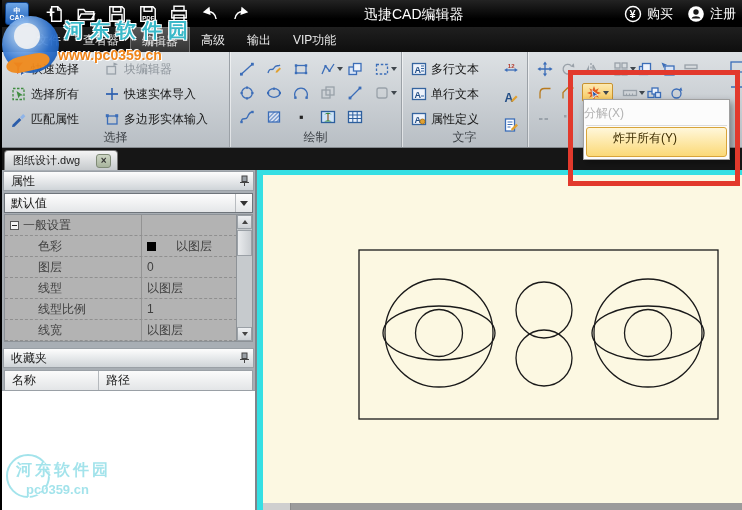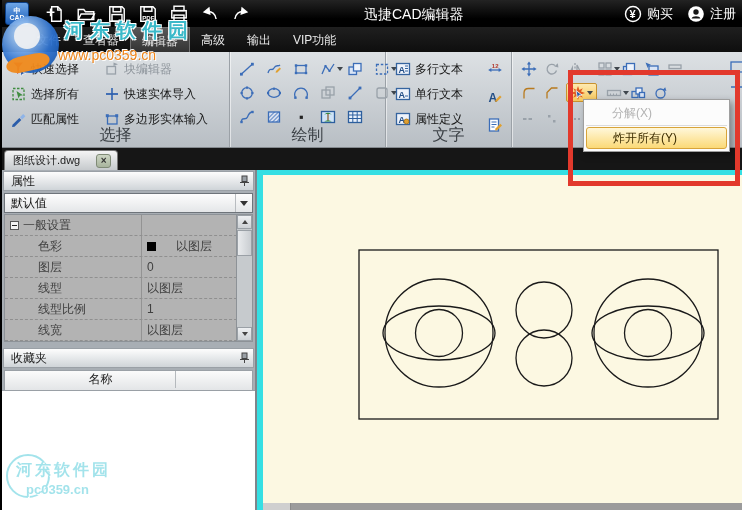--- a/index.html
+++ b/index.html
@@ -26,21 +26,21 @@
   .menubar { position:absolute; left:0; top:27px; width:742px; height:25px;
     background:linear-gradient(#1f1f1f,#0e0e0e); display:flex; align-items:stretch; z-index:10; }
   .mitem { color:#e8e8e8; font-size:12px; padding:5px 11px 12px 11px; }
   .mitem.active { background:linear-gradient(#585858,#333); border:1px solid #6f6f6f; border-bottom:none; }
   .mitem:first-child { margin-left:24px; }
 
   
   .ribbon { position:absolute; left:0; top:52px; width:742px; height:96px;
     background:linear-gradient(#dde1e4,#b8bec4); border-bottom:1px solid #84898e; display:flex; z-index:5; }
   .rgroup { position:relative; height:100%; border-right:1px solid #9ba1a7; box-shadow:1px 0 0 rgba(255,255,255,.55); }
-  .rgroup-label { position:absolute; bottom:1px; left:0; right:0; text-align:center; font-size:16px; color:#3c4146; }
+  .rgroup-label { position:absolute; bottom:1px; left:0; right:0; text-align:center; font-size:12px; color:#3c4146; }
   .rrow { position:absolute; left:8px; display:flex; align-items:center; }
   .rbtn { display:flex; align-items:center; gap:4px; height:22px; font-size:12px; color:#161616; white-space:nowrap; }
   .rbtn.dis { color:#8d949b; }
   .icn { width:17px; height:17px; display:inline-flex; align-items:center; justify-content:center; }
   .icn svg { width:16px; height:16px; display:block; }
   .icn svg * { stroke:#3b6db8; fill:none; stroke-width:1.3; }
   .icn svg .f { fill:#3b6db8; stroke:none; }
   .icn.dis svg * { stroke:#99a1a9; }
   .icn.dis svg .f { fill:#99a1a9; stroke:none; }
   .cell { width:22px; height:21px; display:flex; align-items:center; margin-right:1px; }
@@ -85,54 +85,54 @@
   .pscroll { position:absolute; right:0; top:0; bottom:0; width:16px; background:#c6cacd; border-left:1px solid #8d9297; }
   .sbtn { position:absolute; left:0; width:15px; height:14px; background:linear-gradient(#eef0f2,#cdd1d5);
     border:1px solid #9aa0a6; display:flex; align-items:center; justify-content:center; }
   .sbtn i { width:0; height:0; border-left:3.5px solid transparent; border-right:3.5px solid transparent; }
   .sbtn.up { top:0; } .sbtn.up i { border-bottom:4px solid #444; }
   .sbtn.down { bottom:0; } .sbtn.down i { border-top:4px solid #444; }
   .sthumb { position:absolute; left:0; top:15px; width:15px; height:26px;
     background:linear-gradient(90deg,#e9ebed,#c9cdd1); border:1px solid #9aa0a6; }
   .favhead-wrap { margin-top:6px; }
   .favcols { height:21px; margin:2px 2px 0 2px; background:linear-gradient(#fbfbfb,#e3e5e7);
-    border:1px solid #9aa0a6; display:flex; align-items:center; font-size:12px; color:#222;flex-direction:column; }
+    border:1px solid #9aa0a6; display:flex; align-items:center; font-size:12px; color:#222; }
   .favcols .c1 { width:94px; padding-left:7px; border-right:1px solid #b5b9bd; height:100%; display:flex; align-items:center; }
   .favcols .c2 { padding-left:7px; }
   .favlist { position:absolute; left:0; right:0; top:220px; bottom:0; background:#fff; border-top:1px solid #9aa0a6; }
 
   
   .canvas { position:relative; width:485px; height:340px; background:#fcf8e2;
     border-left:6px solid #35dfe3; border-top:5px solid #35dfe3; }
   .canvas svg { position:absolute; left:0; top:0; }
   .hscroll { position:absolute; left:0; right:0; bottom:0; height:7px; background:#9b9b9b; }
   .hthumb { position:absolute; left:0; top:0; width:28px; height:7px; background:#cfcfcf; border-right:1px solid #8a8a8a; }
 
   
   .ctx-menu { position:absolute; left:581px; top:99px; width:147px; background:#fcfcfc;
     border:1px solid #9f9f9f; box-shadow:3px 3px 7px rgba(0,0,0,.35); z-index:55; padding:2px 0; }
-  .ctx-item { height:22px; line-height:22px; font-size:12px; color:#222; padding-left:28px; white-space:nowrap; }
+  .ctx-item { height:22px; line-height:22px; font-size:12px; color:#222; white-space:nowrap; }
   .ctx-item.disabled { color:#b3b3b3; }
   .ctx-item.highlighted { background:linear-gradient(#fff7da,#fbd977); border:1px solid #d8a43a;
-    border-radius:3px; margin:0 2px; padding-left:26px; height:22px; line-height:20px; color:#3c2c00; }
+    border-radius:3px; margin:0 2px; padding-left:26px; height:30px; line-height:20px; color:#3c2c00; }
   .ctx-sep { height:1px; background:#dcdcdc; margin:1px 2px; }
   .red-box { position:absolute; left:566px; top:70px; width:172px; height:116px;
     border:5px solid #e2392c; z-index:60; pointer-events:none; }
 
   
   .wm-top { position:absolute; left:0; top:0; z-index:40; pointer-events:none; }
   .wm-logo { position:absolute; left:0px; top:16px; width:57px; height:57px; border-radius:50%;
     background:radial-gradient(circle at 38% 32%, #9cc4f2 0 18%, #2e72cf 55%, #0d4a9e 100%); opacity:.95; }
   .wm-logo::before { content:""; position:absolute; left:12px; top:7px; width:26px; height:26px;
     border-radius:50%; background:#fff; opacity:.9; }
   .wm-logo::after { content:""; position:absolute; left:4px; bottom:2px; width:44px; height:16px;
     border-radius:50% / 80%; background:#f08a1d; transform:rotate(-12deg); }
   .wm-name { position:absolute; left:62px; top:17px; font-size:20px; font-weight:bold; letter-spacing:6px;
     color:#3bb9c9; text-shadow:1px 1px 0 #fff,-1px -1px 0 #fff,1px -1px 0 #fff,-1px 1px 0 #fff; white-space:nowrap; }
-  .wm-url { position:absolute; left:56px; top:47px; font-size:14px; font-weight:normal; color:#f08519;
+  .wm-url { position:absolute; left:56px; top:47px; font-size:14px; font-weight:bold; color:#f08519;
     text-shadow:1px 1px 0 #fff,-1px -1px 0 #fff; white-space:nowrap; }
   .wm-bottom { position:absolute; left:8px; top:452px; z-index:40; opacity:.5; pointer-events:none; }
   .wm-b-circle { position:absolute; left:-4px; top:2px; width:44px; height:44px; border:2px solid #49c8d8; border-radius:50%; }
   .wm-b-name { position:absolute; left:6px; top:8px; font-size:16px; font-weight:bold; letter-spacing:3px;
     color:#49c8d8; text-shadow:1px 1px 0 #fff; white-space:nowrap; }
   .wm-b-url { position:absolute; left:16px; top:30px; font-size:13px; font-weight:bold; color:#49c8d8;
     text-shadow:1px 1px 0 #fff; white-space:nowrap; }
 </style>
 </head>
 <body>
@@ -281,21 +281,21 @@
                 <rect x="3.5" y="5" width="9.5" height="8"></rect>
                 <rect class="f" x="1.8" y="3.2" width="3" height="3"></rect>
                 <rect class="f" x="11.2" y="3.2" width="3" height="3"></rect>
               </svg>
             </span>
             <span>多边形实体输入</span>
           </div>
         </div>
       <div class="rgroup-label">选择</div>
     </div>
-    <div class="rgroup" style="width:156px">
+    <div class="rgroup" style="width:172px">
       <div class="rrow" id="drawr0" style="top:6px">
           <span class="cell dcell">
             <span class="icn">
               <svg viewBox="0 0 16 16">
                 <line x1="2.5" y1="13" x2="13.5" y2="3"></line>
                 <rect class="f" x="1" y="11.8" width="2.8" height="2.8"></rect>
                 <rect class="f" x="12" y="1.8" width="2.8" height="2.8"></rect>
               </svg>
             </span>
           </span>

